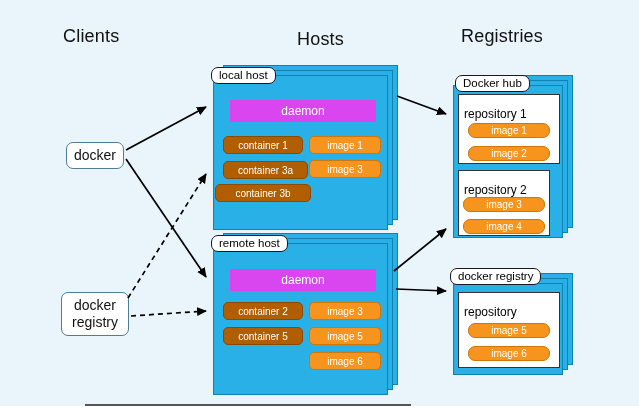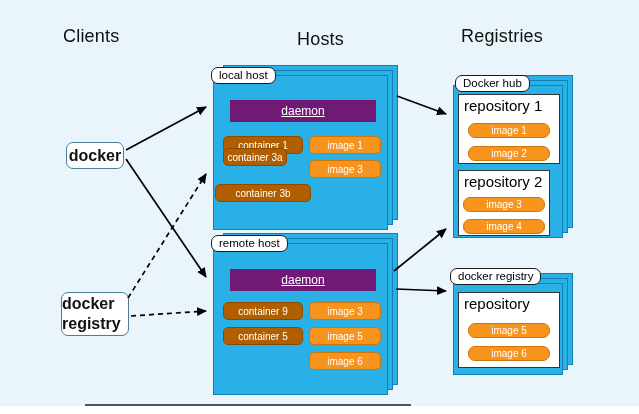--- a/index.html
+++ b/index.html
@@ -3,42 +3,42 @@
 <meta charset="utf-8">
 <style>
   * { margin:0; padding:0; box-sizing:border-box; }
   html,body { width:639px; height:414px; }
   body { font-family:"Liberation Sans", sans-serif; background:#fff; }
   .canvas { position:relative; width:639px; height:414px; background:#e9f4fb; overflow:hidden; }
 
   .col-header { position:absolute; font-size:18px; color:#111; letter-spacing:.2px; }
 
   .client-box { position:absolute; background:#fff; border:1.6px solid #4d7d99; border-radius:7px;
-    display:flex; align-items:center; justify-content:center; 
-    font-size:16px; line-height:1.25; color:#111; z-index:3;font-weight:bold; }
+    display:flex; align-items:center; justify-content:center; text-align:center;
+    font-size:14px; line-height:1.25; color:#111; z-index:3; }
 
   .stack { position:absolute; }
   .layer { position:absolute; inset:0; background:#29b0e6; border:1.2px solid #0f82b4; }
   .l1 { transform:translate(5px,-5px); }
   .l2 { transform:translate(10px,-10px); }
   .panel { position:absolute; inset:0; background:#29b0e6; border:1.2px solid #0f82b4; z-index:2; }
 
   .tag { position:absolute; background:#fff; border:1.5px solid #1a1a1a; border-radius:7px;
     font-size:11.5px; color:#000; padding:1px 7px 2px 7px; white-space:nowrap; z-index:4; }
 
-  .daemon { position:absolute; background:#701a75; color:#fff; font-size:12px;
-    display:flex; align-items:center; justify-content:center;text-decoration:underline; }
+  .daemon { position:absolute; background:#d946ef; color:#fff; font-size:12px;
+    display:flex; align-items:center; justify-content:center; }
 
   .chip { position:absolute; height:18px; border-radius:5px; color:#fff; font-size:10px;
     display:flex; align-items:center; justify-content:center; white-space:nowrap; }
   .container-chip { background:#b05e00; border:1px solid #8a4a00; }
   .image-chip { background:#f7941e; border:1px solid #cf7608; }
 
   .repo { position:absolute; background:#fff; border:1px solid #333; }
-  .repo-title { position:absolute; left:5px; top:2px; font-size:15px; color:#000; }
+  .repo-title { position:absolute; left:5px; top:12px; font-size:12px; color:#000; }
   .pill { position:absolute; left:50%; transform:translateX(-50%); width:82px; height:15px;
     border-radius:7px; background:#f7941e; border:1px solid #cf7608; color:#fff; font-size:10px;
     display:flex; align-items:center; justify-content:center; }
 
   .arrows { position:absolute; left:0; top:0; z-index:6; pointer-events:none; }
 
   .bottom-strip { position:absolute; left:0; top:406px; width:639px; height:8px; background:#fff; }
   .bottom-line { position:absolute; left:85px; top:404px; width:326px; height:2px; background:#555; }
 </style>
 </head>
@@ -56,34 +56,34 @@
   <div class="client-box" style="left:61px;top:292px;width:68px;height:44px">
     <span>docker registry</span>
   </div>
 
   <div class="stack" style="left:213px;top:75px;width:175px;height:155px">
     <div class="layer l2"></div>
     <div class="layer l1"></div>
     <div class="panel">
       <div class="daemon" style="left:16px;top:24px;width:146px;height:22px">daemon</div>
       <div class="chip container-chip" style="left:9px;top:60px;width:80px">container 1</div>
-      <div class="chip container-chip" style="left:9px;top:72px;width:64px">container 3a</div>
+      <div class="chip container-chip" style="left:9px;top:85px;width:85px">container 3a</div>
       <div class="chip container-chip" style="left:1px;top:108px;width:96px">container 3b</div>
       <div class="chip image-chip" style="left:95px;top:60px;width:72px">image 1</div>
       <div class="chip image-chip" style="left:95px;top:84px;width:72px">image 3</div>
     </div>
     <div class="tag" style="left:-2px;top:-8px">local host</div>
   </div>
 
   <div class="stack" style="left:213px;top:243px;width:175px;height:152px">
     <div class="layer l2"></div>
     <div class="layer l1"></div>
     <div class="panel">
       <div class="daemon" style="left:16px;top:25px;width:146px;height:22px">daemon</div>
-      <div class="chip container-chip" style="left:9px;top:58px;width:80px">container 9</div>
+      <div class="chip container-chip" style="left:9px;top:58px;width:80px">container 2</div>
       <div class="chip container-chip" style="left:9px;top:83px;width:80px">container 5</div>
       <div class="chip image-chip" style="left:95px;top:58px;width:72px">image 3</div>
       <div class="chip image-chip" style="left:95px;top:83px;width:72px">image 5</div>
       <div class="chip image-chip" style="left:95px;top:108px;width:72px">image 6</div>
     </div>
     <div class="tag" style="left:-2px;top:-8px">remote host</div>
   </div>
 
   <div class="stack" style="left:453px;top:85px;width:110px;height:153px">
     <div class="layer l2"></div>

